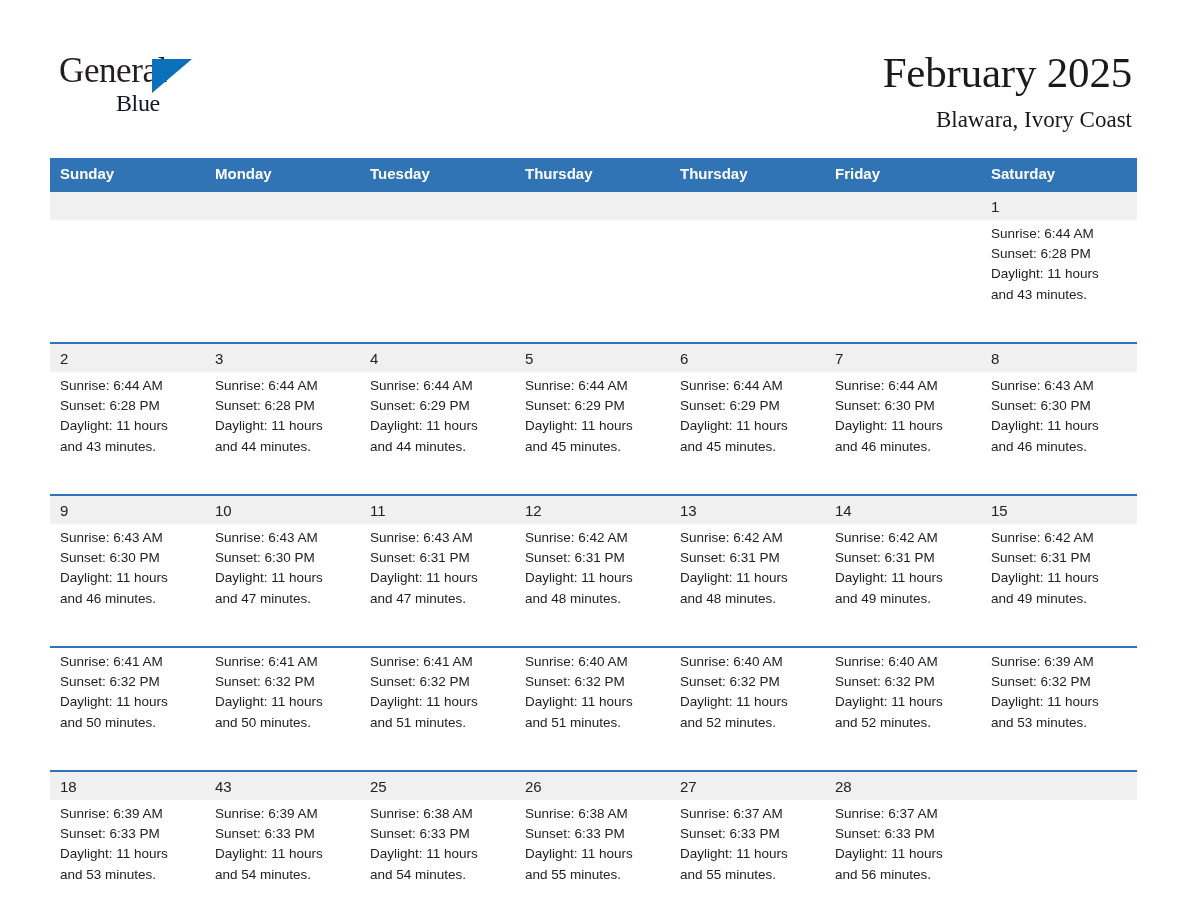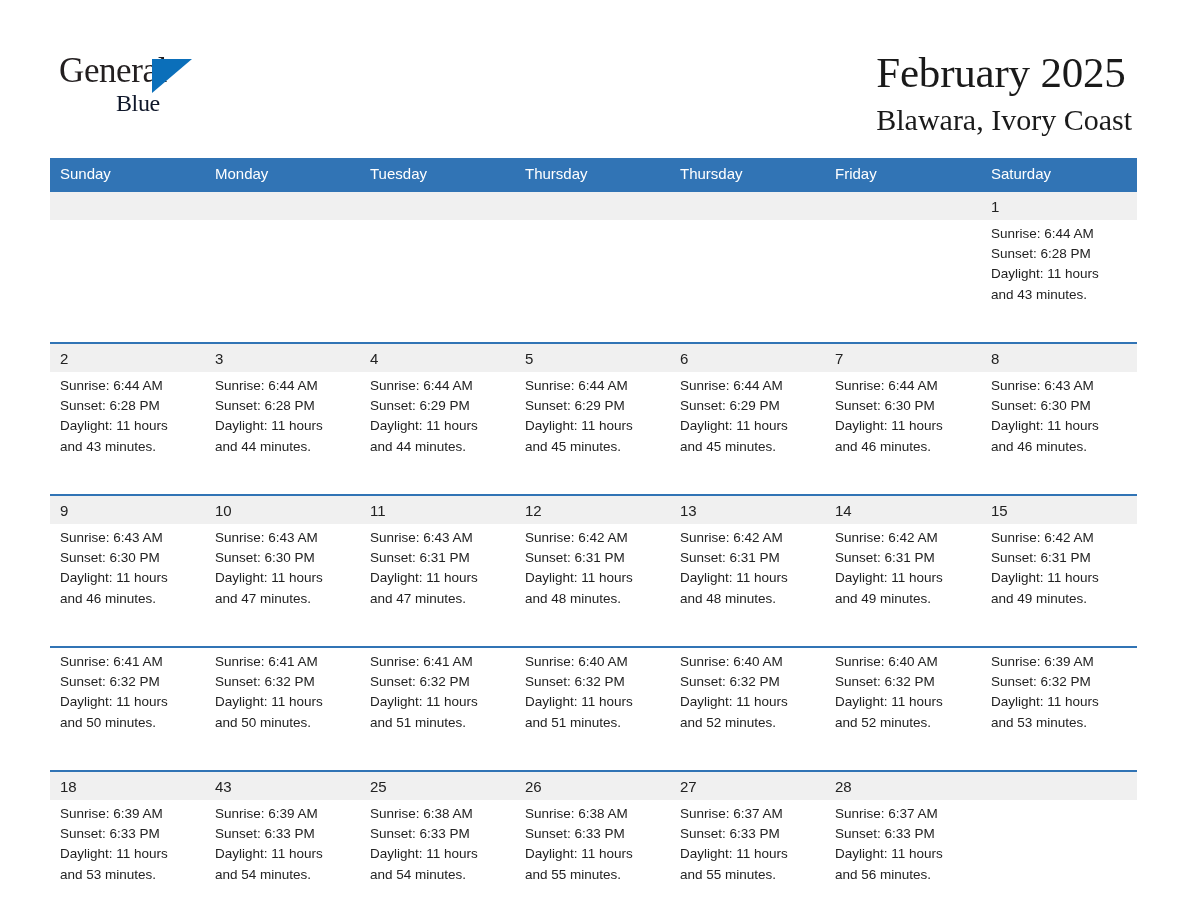--- a/index.html
+++ b/index.html
@@ -52,50 +52,51 @@
     left: 57px; top: 32px;
     font-size: 24px;
     line-height: 38px;
     color: #0f172a;
     letter-spacing: -0.4px;
   }
   .title-block {
     position: absolute;
     right: 56px;
     top: 48px;
+    text-align: right;
   }
   .month-title {
     font-size: 43px;
     line-height: 50px;
     color: #1a1a1a;
     font-weight: normal;
     margin: 0;
     letter-spacing: -0.2px;
   }
   .location {
-    font-size: 30px;
+    font-size: 23px;
     line-height: 28px;
     color: #1a1a1a;
     margin: 8px 0 0 0;
     font-weight: normal;
   }
 
   
   .cal {
     position: absolute;
     left: 50px;
     top: 158px;
     width: 1087px;
     border-collapse: collapse;
     table-layout: fixed;
   }
   .cal th {
     background: #3174b5;
     color: #ffffff;
-    font-weight: normal;
+    font-weight: bold;
     font-size: 15px;
     text-align: left;
     padding: 7px 0 8px 10px;
     height: 30px;
     border: none;
   }
   .week-sep td {
     padding: 0;
     height: 2px;
     background: #3174b5;

